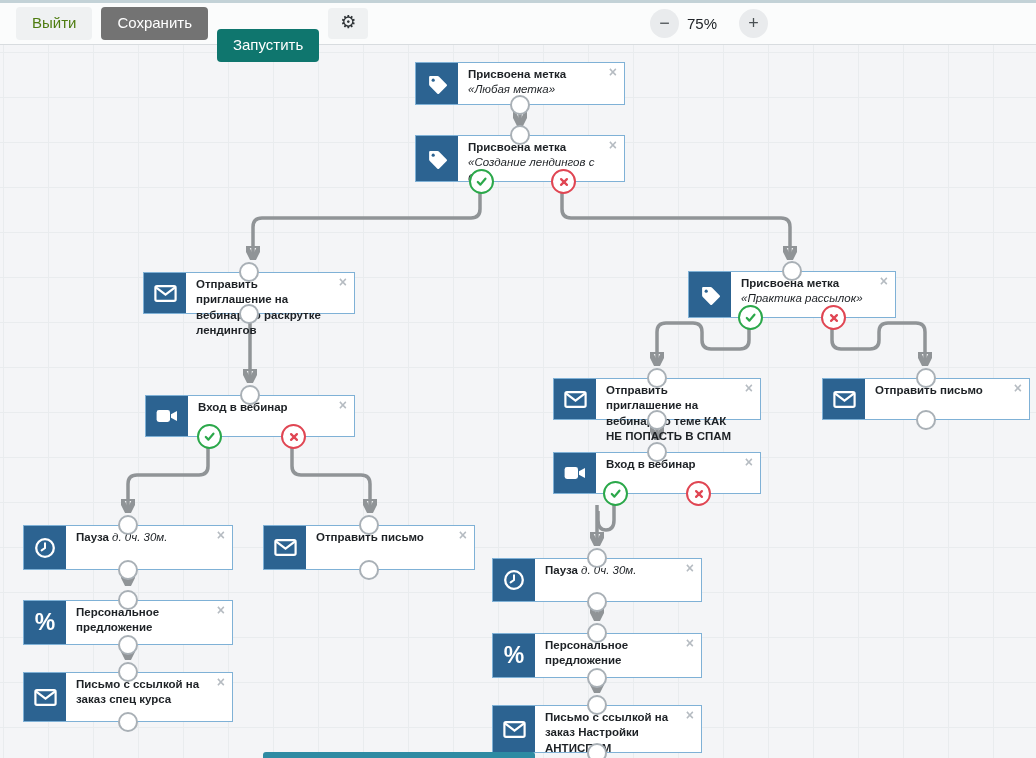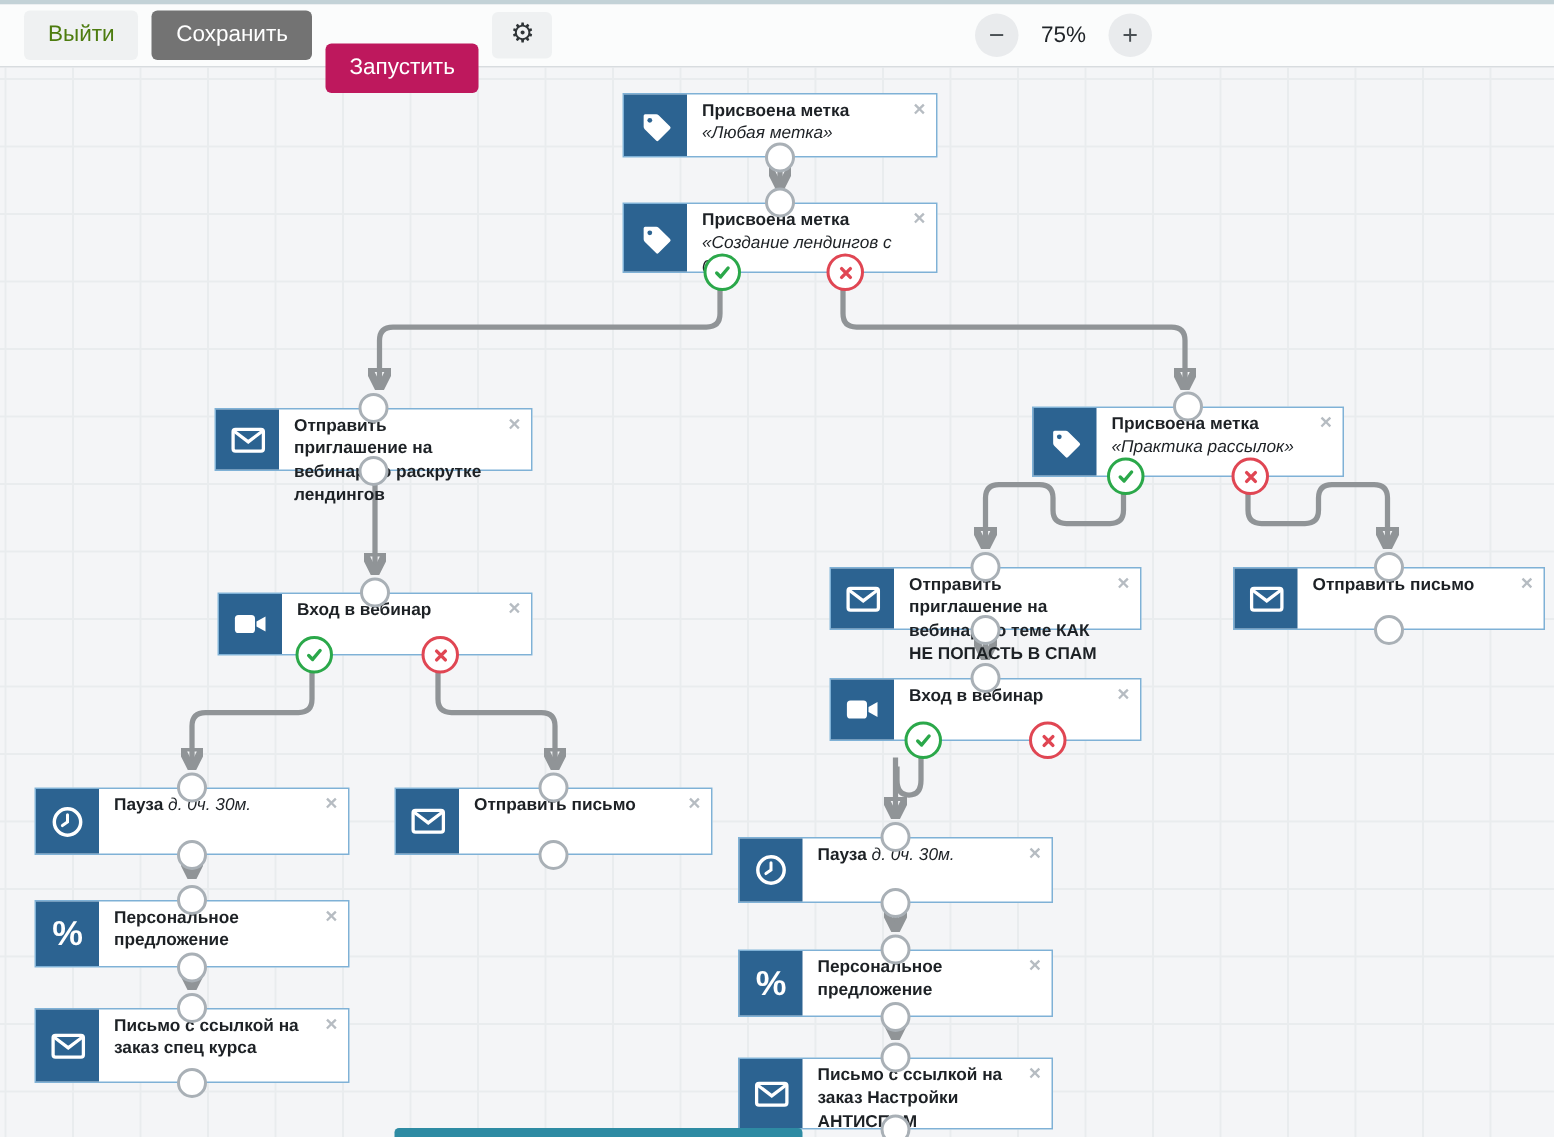--- a/index.html
+++ b/index.html
@@ -3,25 +3,25 @@
 <meta charset="utf-8">
 <style>
   html,body{margin:0;padding:0;background:#fff;font-family:"Liberation Sans",sans-serif;}
   #app{position:relative;width:1036px;height:758px;overflow:hidden;background:#f4f5f7;}
   
   .topstrip{position:absolute;top:0;left:0;width:100%;height:3px;background:#c3d2d7;z-index:5;}
   header{position:absolute;top:3px;left:0;width:100%;height:42px;background:#fbfcfc;border-bottom:1px solid #d8dcdf;box-sizing:border-box;display:flex;align-items:center;padding:0 0 0 16px;z-index:5;}
   .btn{border:none;border-radius:4px;font-family:"Liberation Sans",sans-serif;font-size:15px;padding:8px 16px;margin-right:9px;cursor:pointer;line-height:1.1;}
   .btn.light{background:#eff1f2;color:#4d7c0f;}
   .btn.blue{background:#737373;color:#fff;}
-  .btn.green{background:#be185d;color:#fff;margin-top:44px;}
+  .btn.green{background:#0f766e;color:#fff;margin-top:44px;}
   .btn.icon-btn{background:#eff1f2;color:#2f3437;font-size:18px;padding:5px 12px 7px;}
   .zoomctl{position:absolute;left:650px;top:6px;display:flex;align-items:center;gap:8px;}
   .zoombtn{width:29px;height:29px;border:none;border-radius:50%;background:#e9ebed;color:#4a5054;font-size:18px;line-height:27px;text-align:center;padding:0;cursor:pointer;font-family:"Liberation Sans",sans-serif;}
-  .zoomlabel{font-size:15px;color:#212529;width:44px;text-align:center;}
+  .zoomlabel{font-size:15px;color:#212529;width:44px;}
   
   .canvas{position:absolute;top:45px;left:0;width:1036px;height:713px;background-color:#f4f5f7;
     background-image:linear-gradient(#e9ecee 1px,transparent 1px),linear-gradient(90deg,#e9ecee 1px,transparent 1px);
     background-size:45px 45px;background-position:3px 7px;z-index:0;}
   #edge-svg{position:absolute;top:0;left:0;width:1036px;height:758px;z-index:1;pointer-events:none;}
   #edge-svg path{fill:none;stroke:#909497;stroke-width:3.5;stroke-linejoin:round;}
   #nodes{position:absolute;top:0;left:0;width:1036px;height:758px;z-index:2;}
   .node{position:absolute;background:#fff;border:1px solid #7fb1d6;box-sizing:border-box;display:flex;box-shadow:0 0 0 0 transparent;}
   .nicon{flex:0 0 42px;background:#2c6391;display:flex;align-items:center;justify-content:center;color:#fff;}
   .nicon .pct{font-size:23px;font-weight:700;color:#fff;}

